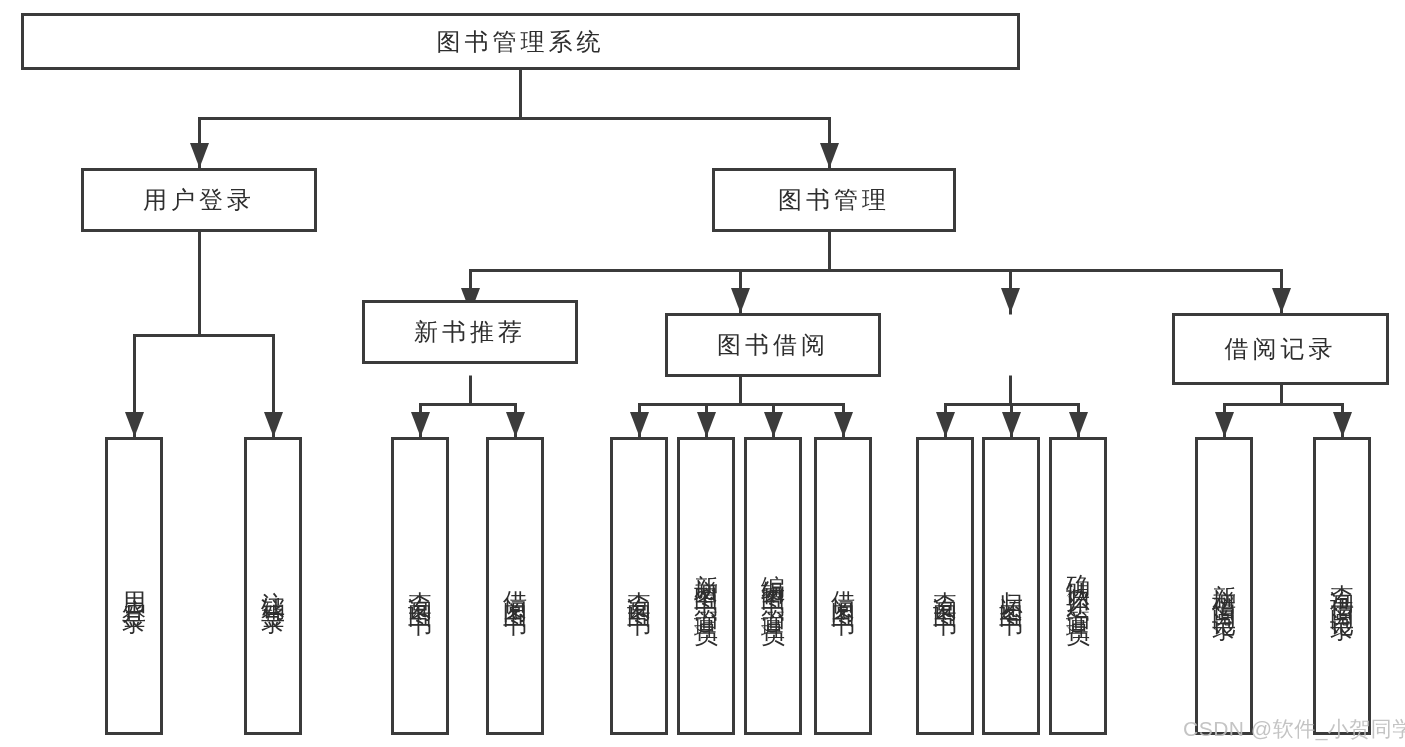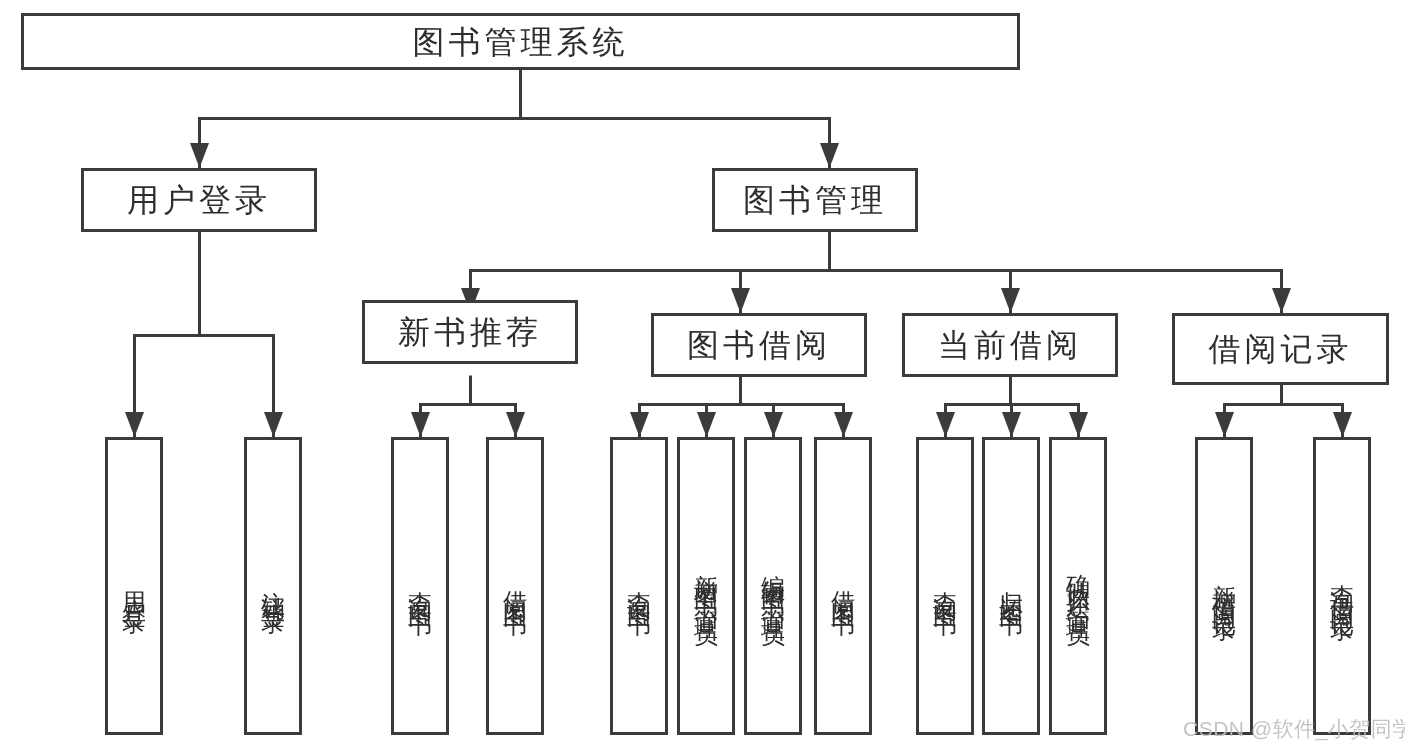--- a/index.html
+++ b/index.html
@@ -18,21 +18,21 @@
   svg.connectors{position:absolute;left:0;top:0;width:1405px;height:747px;z-index:1;}
   .ln{fill:none;stroke:var(--line);stroke-width:3;stroke-linecap:square;}
   .ah{fill:var(--line);stroke:none;}
   .box{
     position:absolute;box-sizing:border-box;
     background:#ffffff;border:3px solid var(--line);
     display:flex;align-items:center;justify-content:center;
     z-index:2;
   }
   .hlabel{
-    font-size:32px;letter-spacing:4px;color:var(--text);
+    font-size:24px;letter-spacing:4px;color:var(--text);
     white-space:nowrap;line-height:1;
   }
   .leaf{left:0;top:437px;width:58px;height:298px;}
   .vtext{
     writing-mode:vertical-rl;text-orientation:mixed;
     font-size:24px;letter-spacing:7px;line-height:1;
     color:var(--text);white-space:nowrap;
   }
   .watermark{
     position:absolute;left:1183px;top:715px;z-index:5;
@@ -108,32 +108,29 @@
     </g>
   </svg>
 
   <div class="box" style="left:21px;top:13px;width:999px;height:57px">
     <span class="hlabel">图书管理系统</span>
   </div>
 
   <div class="box" style="left:81px;top:168px;width:236px;height:64px">
     <span class="hlabel">用户登录</span>
   </div>
-  <div class="box" style="left:712px;top:168px;width:206px;height:64px">
+  <div class="box" style="left:712px;top:168px;width:244px;height:64px">
     <span class="hlabel">图书管理</span>
   </div>
 
   <div class="box" style="left:362px;top:300px;width:216px;height:64px">
     <span class="hlabel">新书推荐</span>
   </div>
-  <div class="box" style="left:651px;top:313px;width:216px;height:64px">
+  <div class="box" style="left:665px;top:313px;width:216px;height:64px">
     <span class="hlabel">图书借阅</span>
-  </div>
-  <div class="box" style="left:902px;top:313px;width:216px;height:64px">
-    <span class="hlabel">当前借阅</span>
   </div>
   <div class="box" style="left:1172px;top:313px;width:217px;height:72px">
     <span class="hlabel">借阅记录</span>
   </div>
 
   <div class="box leaf" style="left:105px">
     <span class="vtext">用户登录</span>
   </div>
   <div class="box leaf" style="left:244px">
     <span class="vtext">注销登录</span>

